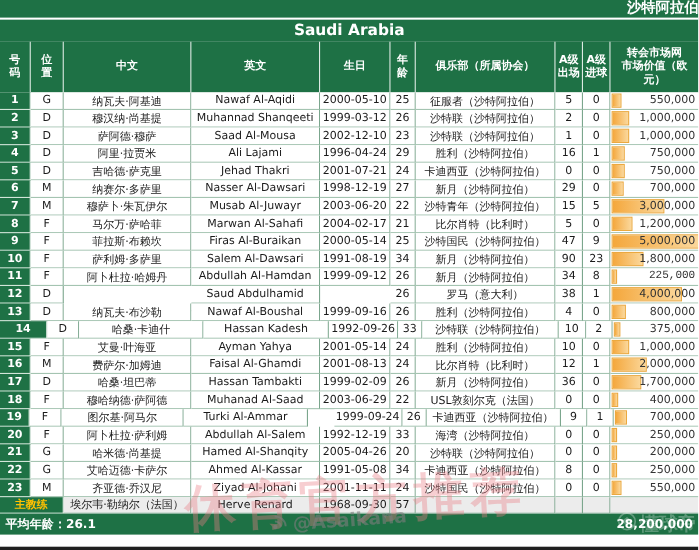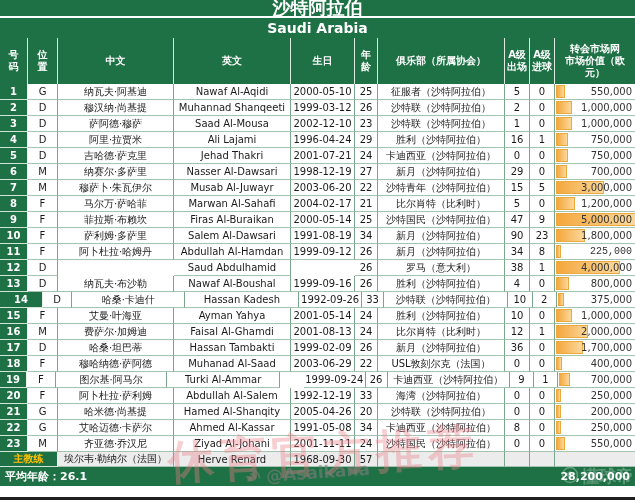--- a/index.html
+++ b/index.html
@@ -1,19 +1,19 @@
 <!DOCTYPE html>
 <html><head>
 <meta charset="utf-8">
 <style>
   html,body{margin:0;padding:0;background:#fff;}
   .screen{position:relative;width:635px;height:500px;background:#fff;overflow:hidden;
           font-family:"DejaVu Sans","Liberation Sans",sans-serif;color:#1a1a1a;}
   .greenbar{background:#1e7145;color:#fff;font-weight:bold;text-align:center;}
-  .titlebar{height:16px;line-height:16px;font-size:18px;border-bottom:2px solid #fff;}
+  .titlebar{height:16px;line-height:16px;font-size:13px;border-bottom:2px solid #fff;text-align:right;}
   .subtitlebar{height:20px;line-height:20px;font-size:14px;}
   .thead{display:flex;height:46px;background:#1e7145;}
   .hcell{box-sizing:border-box;display:flex;align-items:center;justify-content:center;
          color:#fff;font-weight:bold;font-size:10px;text-align:center;line-height:1.2;
          white-space:pre-line;border-right:1px solid rgba(255,255,255,.85);}
   .hcell:last-child{border-right:none;}
   .row{display:flex;height:16px;}
   .cell{box-sizing:border-box;font-size:10px;display:flex;align-items:center;justify-content:center;
         border-right:1px solid #7ba68d;border-bottom:1px solid #a4c4b1;
         overflow:hidden;white-space:nowrap;background:#fff;}

